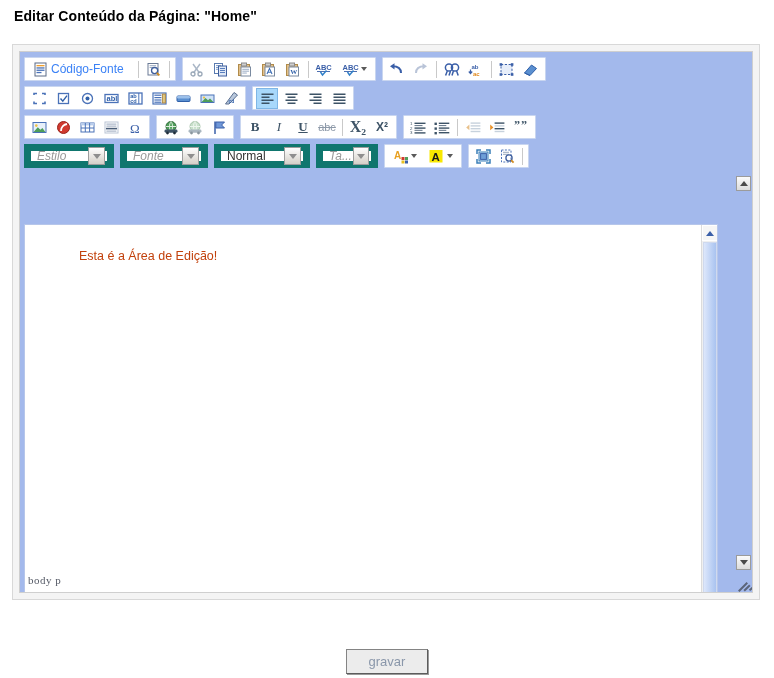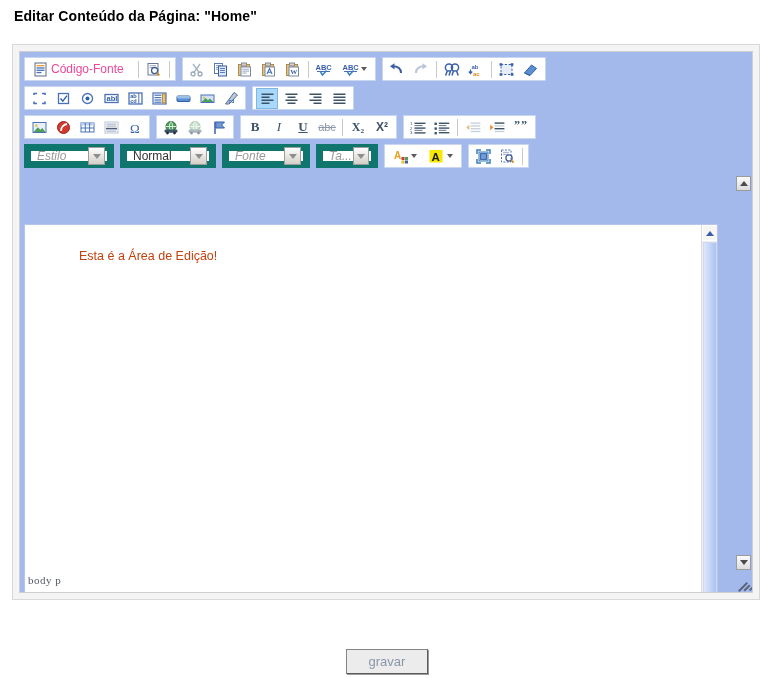--- a/index.html
+++ b/index.html
@@ -70,21 +70,21 @@
   }
   .tb-btn.sel { background:#a8d8fb; border:1px solid #7fb6e6; }
   .tb-btn.wide { width: auto; padding: 0 4px; }
   .tb-sep {
     width: 1px; height: 17px;
     background: #c9c9c9;
     margin: 0 3px;
   }
   .tb-label {
     font-size: 12px;
-    color: #ec4899;
+    color: #3b82f6;
     padding: 0 5px 0 3px;
     white-space: nowrap;
   }
   .caret {
     width:0;height:0;
     border-left:3px solid transparent;
     border-right:3px solid transparent;
     border-top:4px solid #5a5a5a;
     margin-left:2px;
   }
@@ -629,21 +629,21 @@
             <span style="font-size:13px;font-style:italic;color:#3d5366;font-family:'Liberation Serif',serif;">I</span>
           </div>
           <div class="tb-btn">
             <span style="font-size:13px;text-decoration:underline;color:#3d5366;font-family:'Liberation Serif',serif;font-weight:bold;">U</span>
           </div>
           <div class="tb-btn">
             <span style="font-size:11px;text-decoration:line-through;color:#8d99a8;font-family:'Liberation Sans',sans-serif;">abc</span>
           </div>
           <div class="tb-sep"></div>
           <div class="tb-btn">
-            <span style="font-size:12px;font-weight:bold;color:#3d5366;font-family:'Liberation Serif',serif;">X₂</span>
+            <span style="font-size:16px;font-weight:bold;color:#3d5366;font-family:'Liberation Serif',serif;">X₂</span>
           </div>
           <div class="tb-btn">
             <span style="font-size:12px;font-weight:bold;color:#3d5366;font-family:Liberation Sans, sans-serif;">X²</span>
           </div>
         </div>
 
         <div class="tb-group">
           <div class="tb-btn">
             <span>
               <svg width="16" height="15" viewBox="0 0 16 15">
@@ -706,28 +706,28 @@
         </div>
       </div>
 
       <div class="tb-row">
         <div class="tb-combo" style="width:90px;">
           <span class="combo-text ph">Estilo</span>
           <span class="combo-arrow">
               <i></i>
             </span>
         </div>
+        <div class="tb-combo" style="width:88px;">
+          <span class="combo-text ph">Fonte</span>
+          <span class="combo-arrow">
+              <i></i>
+            </span>
+        </div>
         <div class="tb-combo" style="width:96px;">
           <span class="combo-text">Normal</span>
-          <span class="combo-arrow">
-              <i></i>
-            </span>
-        </div>
-        <div class="tb-combo" style="width:88px;">
-          <span class="combo-text ph">Fonte</span>
           <span class="combo-arrow">
               <i></i>
             </span>
         </div>
         <div class="tb-combo" style="width:62px;justify-content:flex-end;">
           <span class="combo-text ph">Ta...</span>
           <span class="combo-arrow">
               <i></i>
             </span>
         </div>

